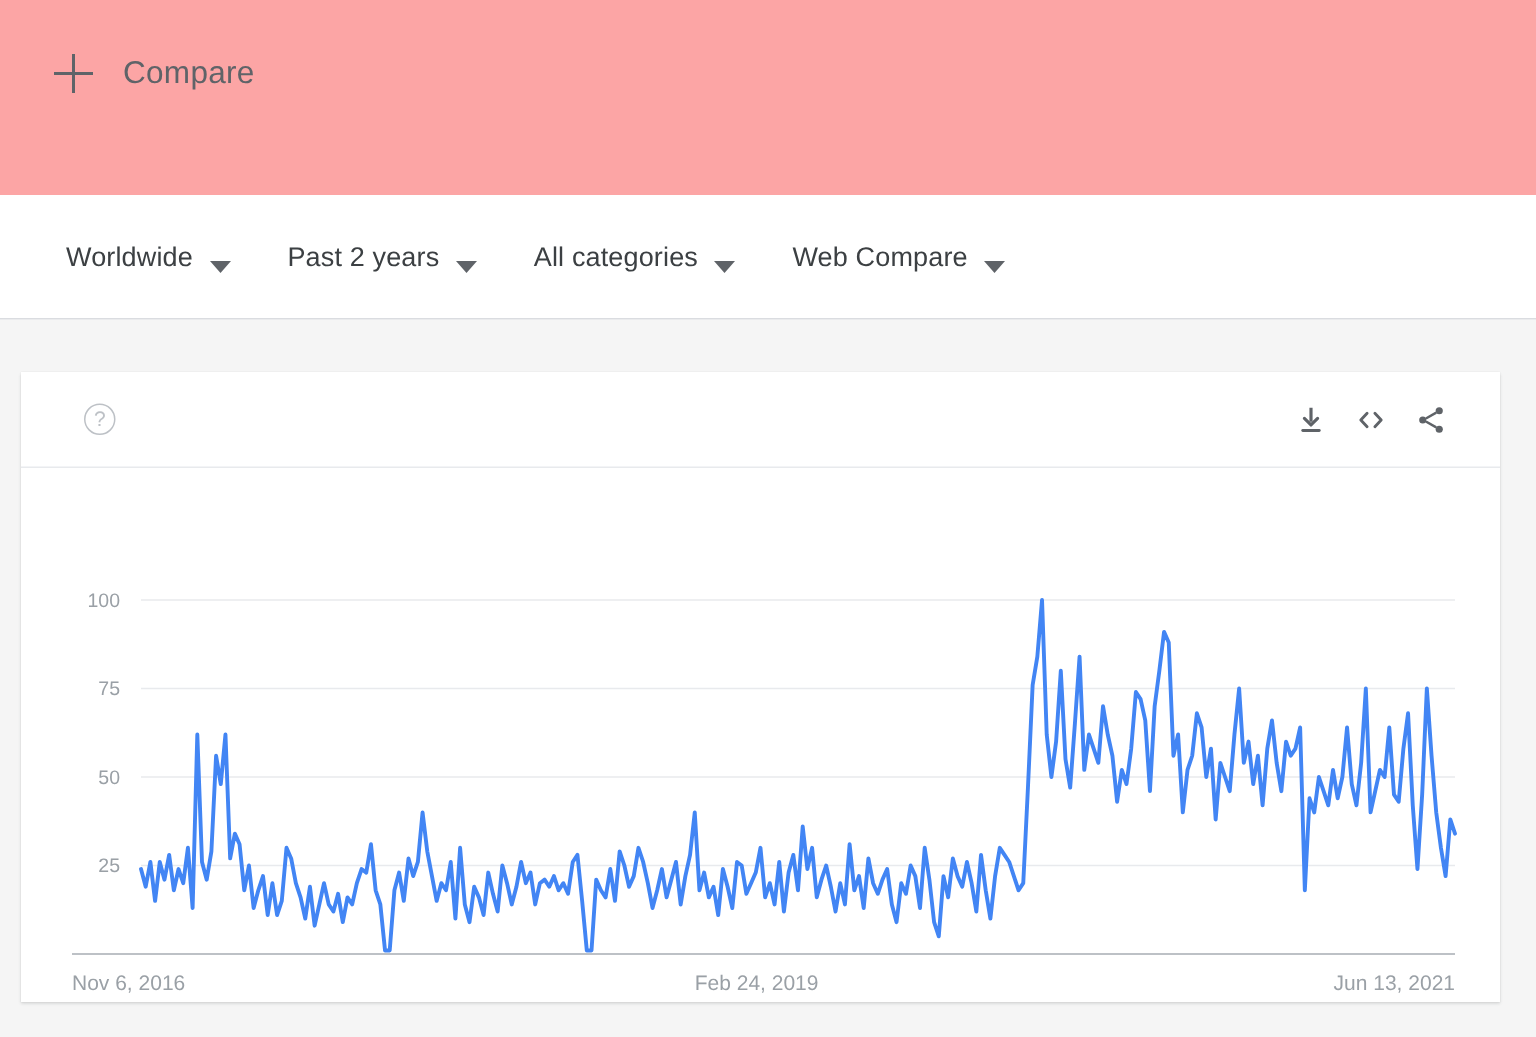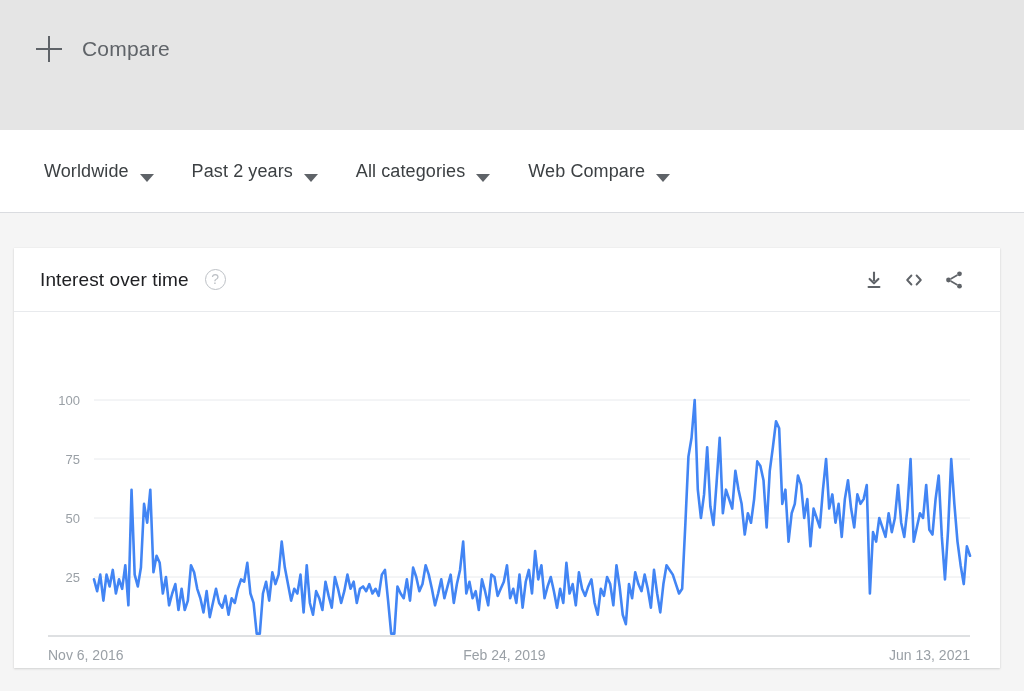--- a/index.html
+++ b/index.html
@@ -33,21 +33,21 @@
   }
   .term-name {
     font-size: 19px; color: #202124; line-height: 26px;
     letter-spacing: 0.1px; white-space: nowrap;
   }
   .term-sub {
     font-size: 14px; color: #9aa0a6; margin-left: 33px;
     margin-top: 5px; line-height: 20px; letter-spacing: .1px;
   }
   .compare-cell {
-    flex: 1; height: 130px; position: relative; background: #e5e5e5;
+    flex: 1; height: 130px; position: relative; background: #fca5a5;
   }
   .compare-inner {
     position: absolute; left: 36px; top: 36px;
     display: flex; align-items: center; cursor: pointer;
   }
   .plus {
     width: 26px; height: 26px; position: relative; margin-right: 20px; flex: none;
   }
   .plus:before, .plus:after {
     content: ""; position: absolute; background: #5f6368;
@@ -142,21 +142,20 @@
       <span class="caret"></span>
     </div>
     <div class="filter">
       <span class="filter-label">Web Compare</span>
       <span class="caret"></span>
     </div>
   </div>
 
   <div class="card">
     <div class="card-head">
-      <span class="card-title">Interest over time</span>
       <span class="help-icon">?</span>
       <span class="head-spacer"></span>
       <span class="head-icons">
         <span class="hicon">
           <svg width="22" height="22" viewBox="0 0 24 24" aria-hidden="true">
             <path d="M12 3v10.2" stroke="#5f6368" stroke-width="2.3" fill="none"></path>
             <path d="M7.2 10.8L12 15.6l4.8-4.8" stroke="#5f6368" stroke-width="2.3" fill="none" stroke-linejoin="round" stroke-linecap="round"></path>
             <path d="M6 19.6h12" stroke="#5f6368" stroke-width="2.1" fill="none" stroke-linecap="round"></path>
           </svg>
         </span>

